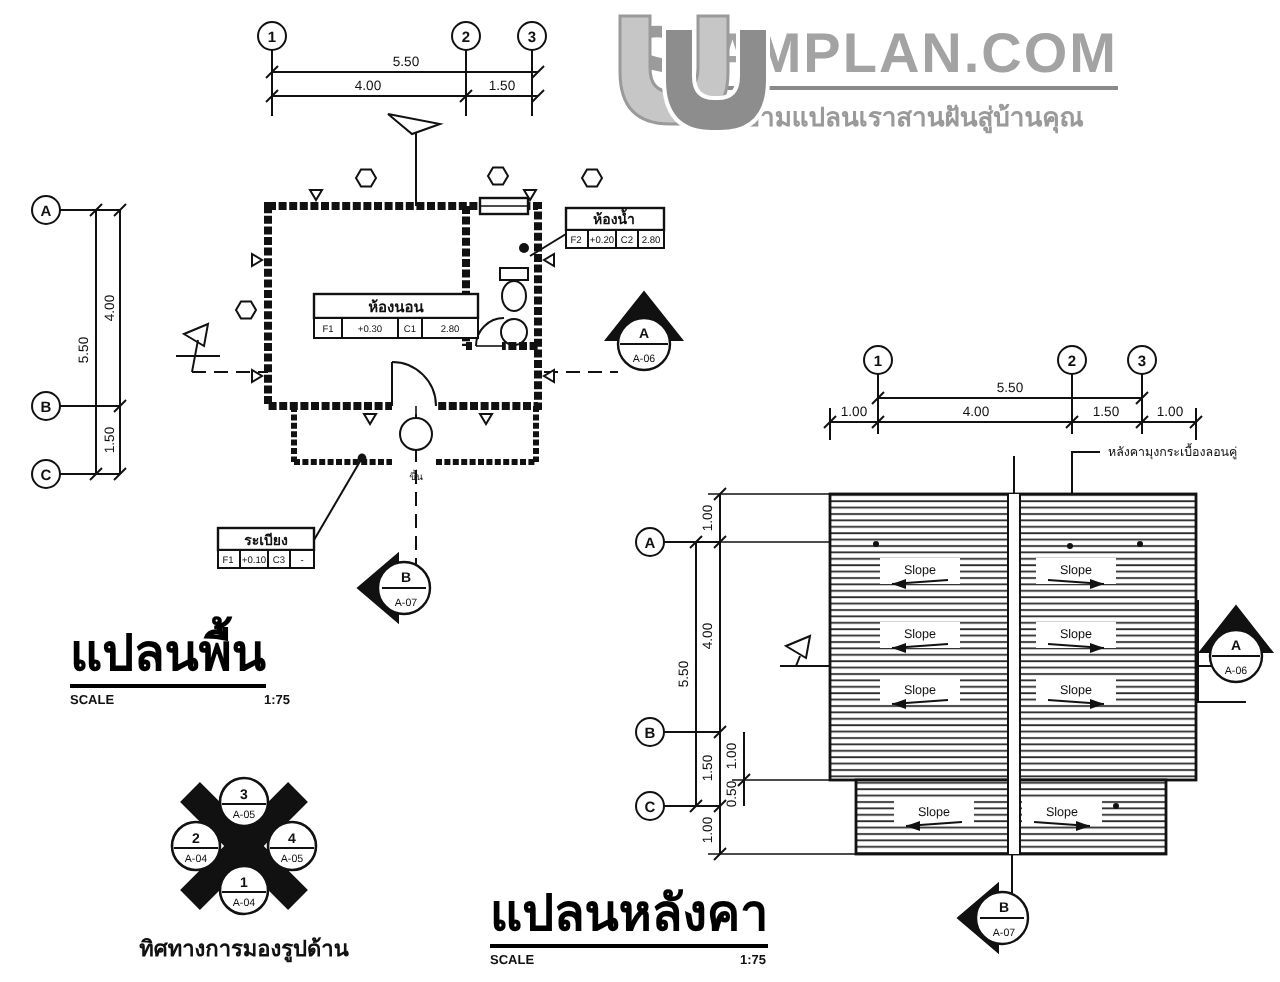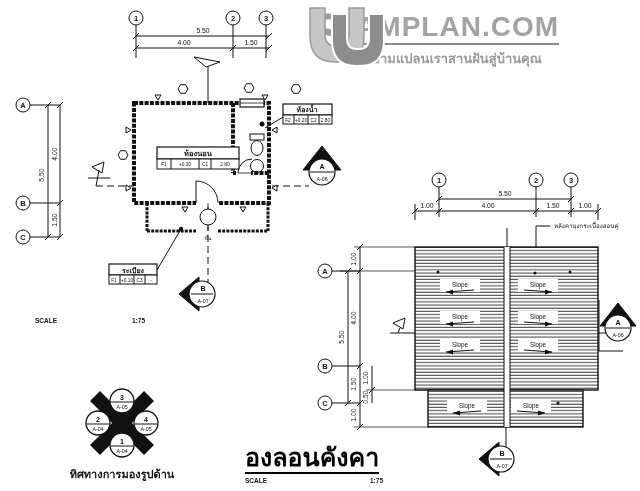--- a/index.html
+++ b/index.html
@@ -218,20 +218,21 @@
     <g stroke="#111">
       <polygon points="179,294 199,277 199,311" fill="#111"></polygon>
       <circle cx="202" cy="294" r="13" fill="#fff" stroke-width="1.2"></circle>
       <line x1="191" y1="294" x2="213" y2="294"></line>
       <text class="marktxt" x="203" y="291" text-anchor="middle" stroke="none">B</text>
       <text class="sheettxt" x="203" y="303" text-anchor="middle" stroke="none">A-07</text>
     </g>
   </svg>
 
   <div class="dwg-title t-floor">
+    <h2>แปลนพื้น</h2>
     <div class="scale-row">
       <span>SCALE</span>
       <span>1:75</span>
     </div>
   </div>
 
   <svg width="160" height="102" viewBox="0 0 160 102" style="left:45px;top:386px;" fill="none">
     <g stroke="#111">
       <line x1="50" y1="10" x2="104" y2="64" stroke="#111" stroke-width="14"></line>
       <line x1="104" y1="10" x2="50" y2="64" stroke="#111" stroke-width="14"></line>
@@ -407,20 +408,20 @@
       <line x1="196" y1="267" x2="196" y2="292"></line>
       <polygon points="169,299 189,282 189,316" fill="#111"></polygon>
       <circle cx="191" cy="299" r="13" fill="#fff" stroke-width="1.2"></circle>
       <line x1="180" y1="299" x2="202" y2="299"></line>
       <text class="marktxt" x="192" y="296" text-anchor="middle" stroke="none">B</text>
       <text class="sheettxt" x="192" y="308" text-anchor="middle" stroke="none">A-07</text>
     </g>
   </svg>
 
   <div class="dwg-title t-roof">
-    <h2>องลอนคังคา</h2>
+    <h2>แปลนหลังคา</h2>
     <div class="scale-row">
       <span>SCALE</span>
       <span>1:75</span>
     </div>
   </div>
 
 </div>
 
 </body></html>

